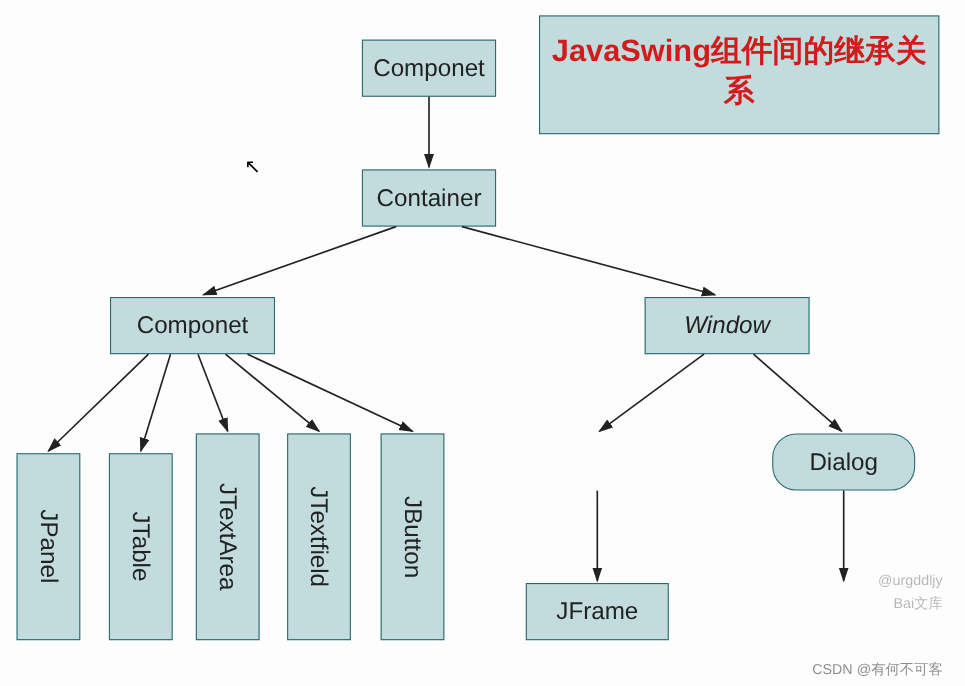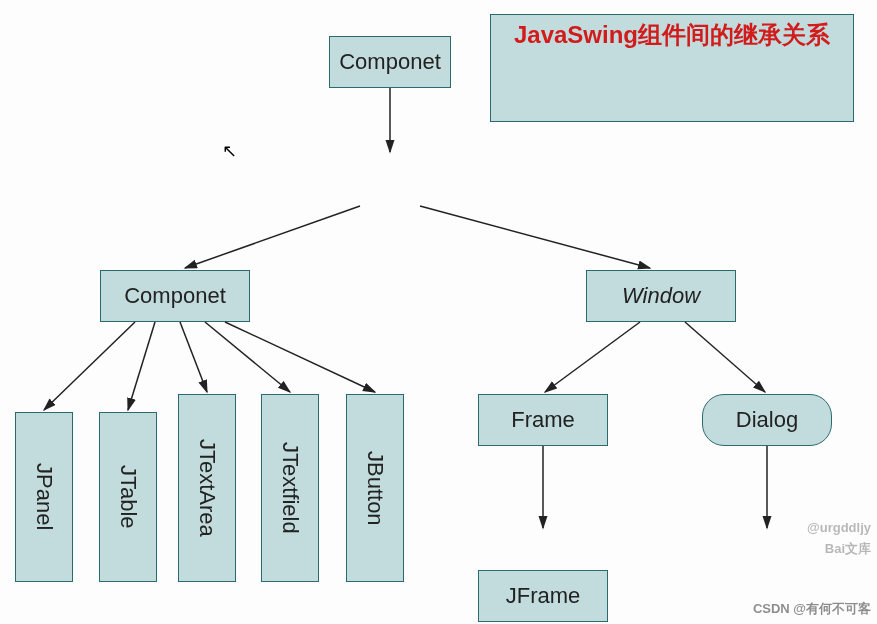--- a/index.html
+++ b/index.html
@@ -1,37 +1,40 @@
 <!DOCTYPE html>
 <html><head>
 <meta charset="utf-8">
 <style>
   html,body{margin:0;padding:0;width:877px;height:624px;background:#fdfdfe;font-family:Arial,"Microsoft YaHei",sans-serif;overflow:hidden;}
   .stage{position:relative;width:877px;height:624px;}
   .node{position:absolute;background:#c2dcde;border:1px solid #2b6b70;display:flex;align-items:center;justify-content:center;font-size:22px;color:#222;box-sizing:border-box;}
   .vnode{writing-mode:vertical-rl;text-orientation:mixed;}
-  .title-box{position:absolute;background:#c2dcde;border:1px solid #2b6b70;display:flex;align-items:flex-start;justify-content:center;text-align:center;font-size:24px;font-weight:bold;color:#d21b1b;line-height:1.3;box-sizing:border-box;padding:4px 8px;}
+  .title-box{position:absolute;background:#c2dcde;border:1px solid #2b6b70;display:flex;align-items:flex-end;justify-content:center;text-align:center;font-size:28px;font-weight:bold;color:#d21b1b;line-height:1.3;box-sizing:border-box;padding:20px 8px;}
   .cursor{position:absolute;font-size:18px;color:#000;}
-  .wm{position:absolute;right:6px;font-size:13px;color:rgba(0,0,0,.28);font-weight:bold;}
+  .wm{position:absolute;right:20px;font-size:13px;color:rgba(0,0,0,.28);}
   svg.edges{position:absolute;left:0;top:0;width:877px;height:624px;pointer-events:none;}
 </style>
 </head>
 <body>
 <div class="stage">
 
 <div class="title-box" style="left:490px;top:14px;width:364px;height:108px;">
   <span>JavaSwing组件间的继承关系</span>
 </div>
 
 <div class="cursor" style="left:222px;top:140px;">↖</div>
 
 <div class="node" style="left:329px;top:36px;width:122px;height:52px;">
   <span>Componet</span>
 </div>
 
+<div class="node" style="left:329px;top:154px;width:122px;height:52px;">
+  <span>Container</span>
+</div>
 
 <div class="node" style="left:100px;top:270px;width:150px;height:52px;">
   <span>Componet</span>
 </div>
 <div class="node" style="left:586px;top:270px;width:150px;height:52px;font-style:italic;">
   <span>Window</span>
 </div>
 
 <div class="node vnode" style="left:15px;top:412px;width:58px;height:170px;">
   <span>JPanel</span>
@@ -42,28 +45,25 @@
 <div class="node vnode" style="left:178px;top:394px;width:58px;height:188px;">
   <span>JTextArea</span>
 </div>
 <div class="node vnode" style="left:261px;top:394px;width:58px;height:188px;">
   <span>JTextfield</span>
 </div>
 <div class="node vnode" style="left:346px;top:394px;width:58px;height:188px;">
   <span>JButton</span>
 </div>
 
-<div class="node" style="left:478px;top:394px;width:130px;height:52px;">
-  <span>Frame</span>
-</div>
 <div class="node" style="left:702px;top:394px;width:130px;height:52px;border-radius:22px;">
   <span>Dialog</span>
 </div>
 
-<div class="node" style="left:478px;top:530px;width:130px;height:52px;margin-top:40px;">
+<div class="node" style="left:478px;top:530px;width:130px;height:52px;">
   <span>JFrame</span>
 </div>
 
 <svg class="edges">
   <defs>
     <marker id="ah" markerWidth="10" markerHeight="10" refX="8" refY="3" orient="auto" markerUnits="strokeWidth">
       <path d="M0,0 L9,3 L0,6 Z" fill="#222"></path>
     </marker>
   </defs>
 

